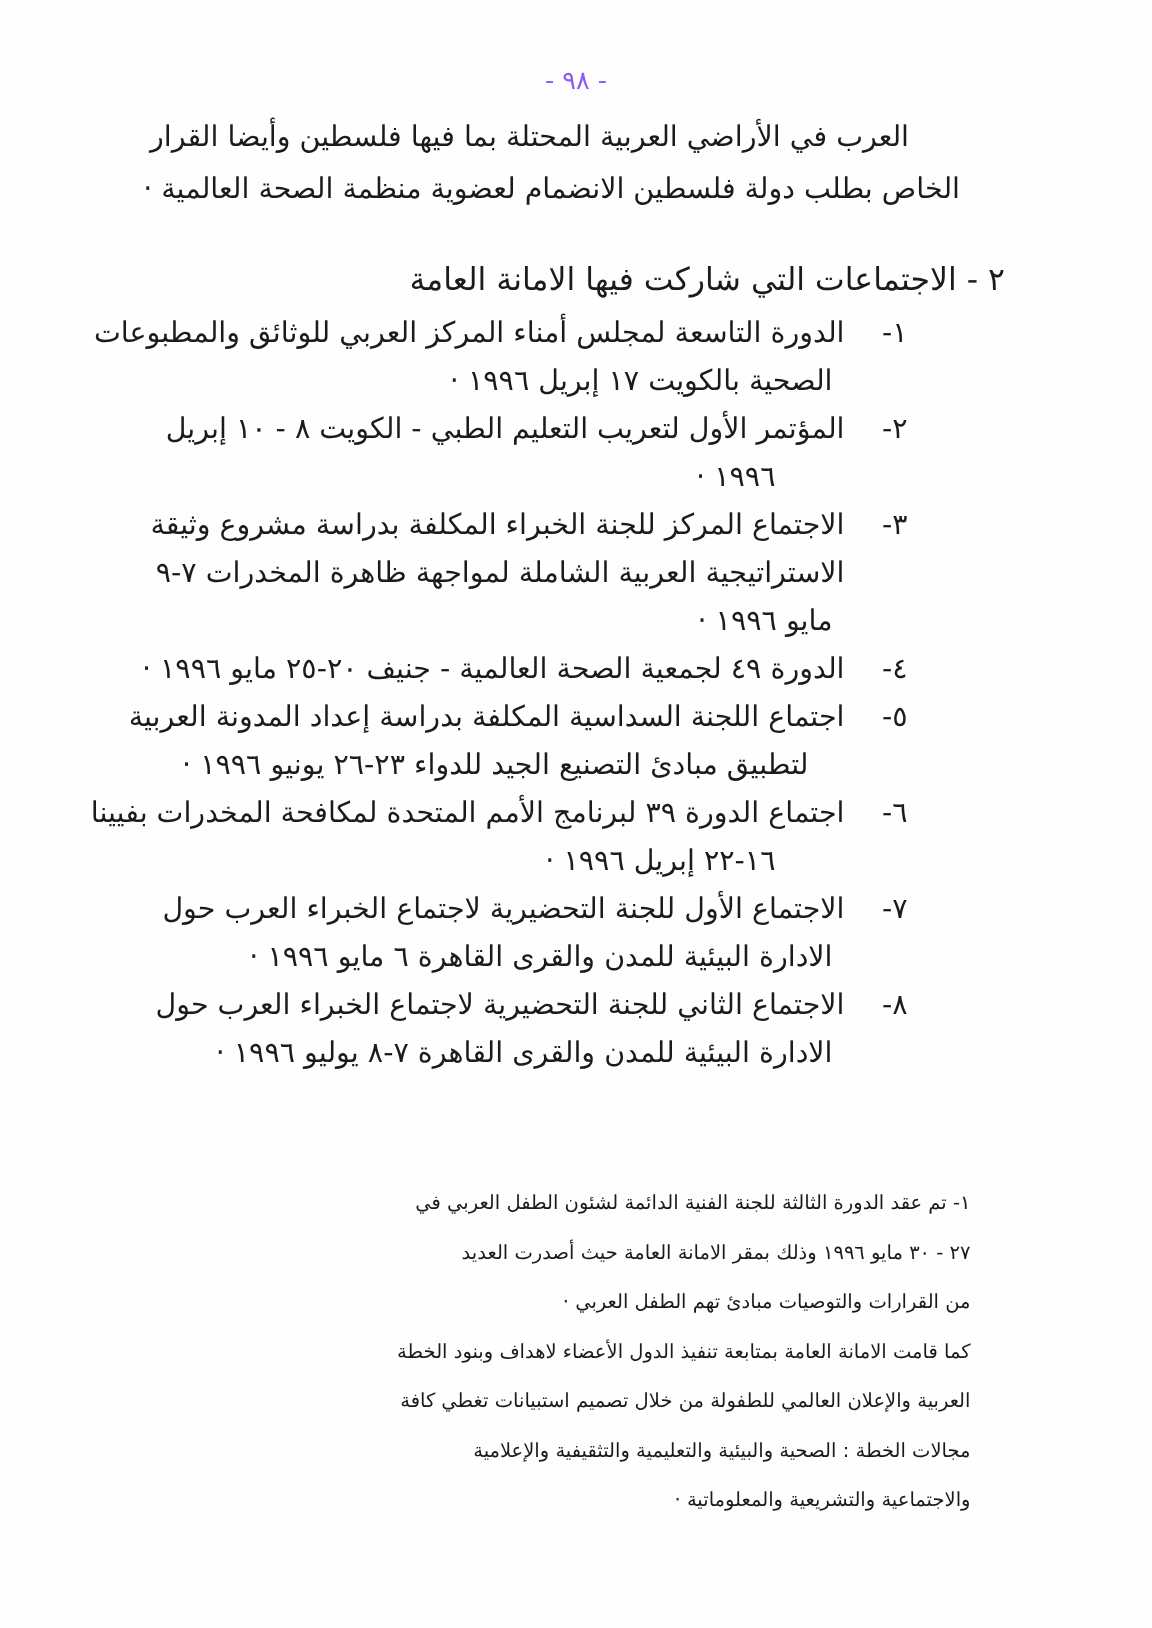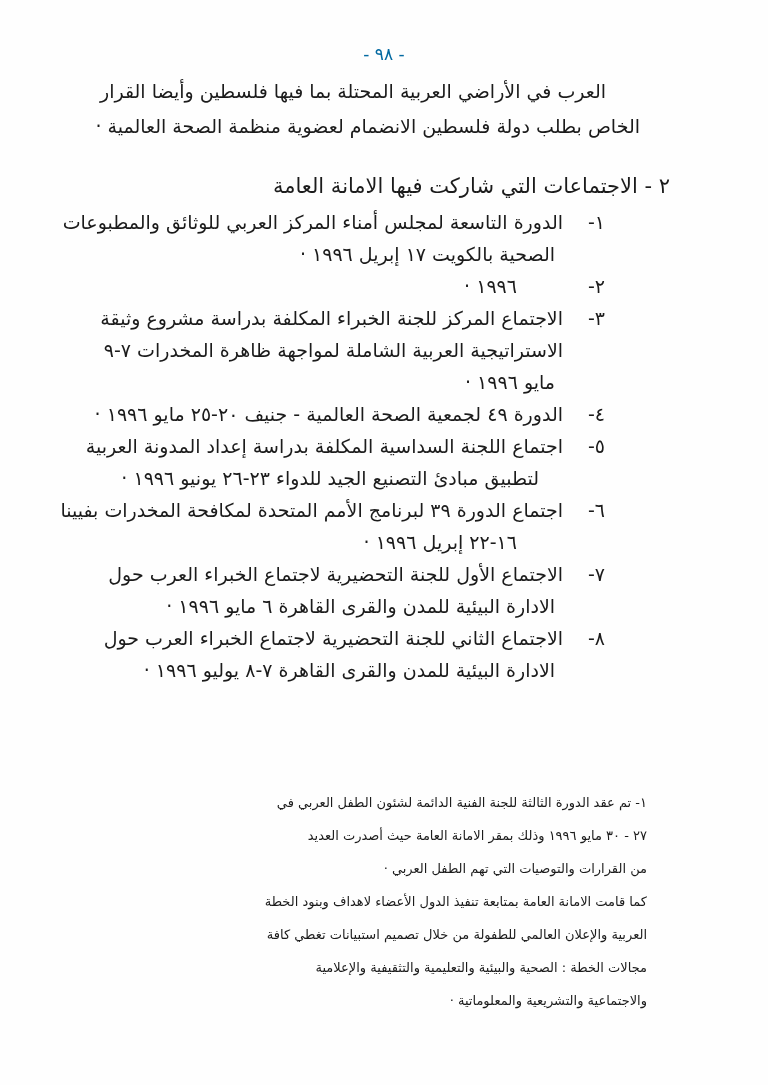--- a/index.html
+++ b/index.html
@@ -11,21 +11,21 @@
     direction:rtl;
     overflow:hidden;
     position:relative;
   }
   .sheet{position:absolute;inset:0;background:#fefefe;}
   .pagenum{
     position:absolute;top:44px;left:0;right:0;
     text-align:center;
     font-size:17px;
     letter-spacing:1px;
-    color:#0369a1;
+    color:#8b5cf6;
   }
   .intro{
     position:absolute;top:74px;right:128px;width:540px;
   }
   .intro .ln{
     text-align:left;
     font-size:19px;
     line-height:35px;
     white-space:nowrap;
   }
@@ -88,20 +88,21 @@
       <div class="num">١-</div>
       <div class="txt">
         <div class="ln-i">الدورة التاسعة لمجلس أمناء المركز العربي للوثائق والمطبوعات</div>
         <div class="ln-i ind-sm">الصحية بالكويت ١٧ إبريل ١٩٩٦ ·</div>
       </div>
     </div>
 
     <div class="item">
       <div class="num">٢-</div>
       <div class="txt">
+        <div class="ln-i">المؤتمر الأول لتعريب التعليم الطبي - الكويت ٨ - ١٠ إبريل</div>
         <div class="ln-i ind-lg">١٩٩٦ ·</div>
       </div>
     </div>
 
     <div class="item">
       <div class="num">٣-</div>
       <div class="txt">
         <div class="ln-i">الاجتماع المركز للجنة الخبراء المكلفة بدراسة مشروع وثيقة</div>
         <div class="ln-i">الاستراتيجية العربية الشاملة لمواجهة ظاهرة المخدرات ٧-٩</div>
         <div class="ln-i ind-sm">مايو ١٩٩٦ ·</div>
@@ -146,20 +147,20 @@
         <div class="ln-i ind-sm">الادارة البيئية للمدن والقرى القاهرة ٧-٨ يوليو ١٩٩٦ ·</div>
       </div>
     </div>
 
   </div>
 
 
   <div class="childhood">
     <div class="ln">١- تم عقد الدورة الثالثة للجنة الفنية الدائمة لشئون الطفل العربي في</div>
     <div class="ln">٢٧ - ٣٠ مايو ١٩٩٦ وذلك بمقر الامانة العامة حيث أصدرت العديد</div>
-    <div class="ln">من القرارات والتوصيات التي تهم الطفل العربي ·</div>
+    <div class="ln">من القرارات والتوصيات مبادئ تهم الطفل العربي ·</div>
     <div class="ln">كما قامت الامانة العامة بمتابعة تنفيذ الدول الأعضاء لاهداف وبنود الخطة</div>
     <div class="ln">العربية والإعلان العالمي للطفولة من خلال تصميم استبيانات تغطي كافة</div>
     <div class="ln">مجالات الخطة : الصحية والبيئية والتعليمية والتثقيفية والإعلامية</div>
     <div class="ln">والاجتماعية والتشريعية والمعلوماتية ·</div>
   </div>
 
 </div>
 
 </body></html>

